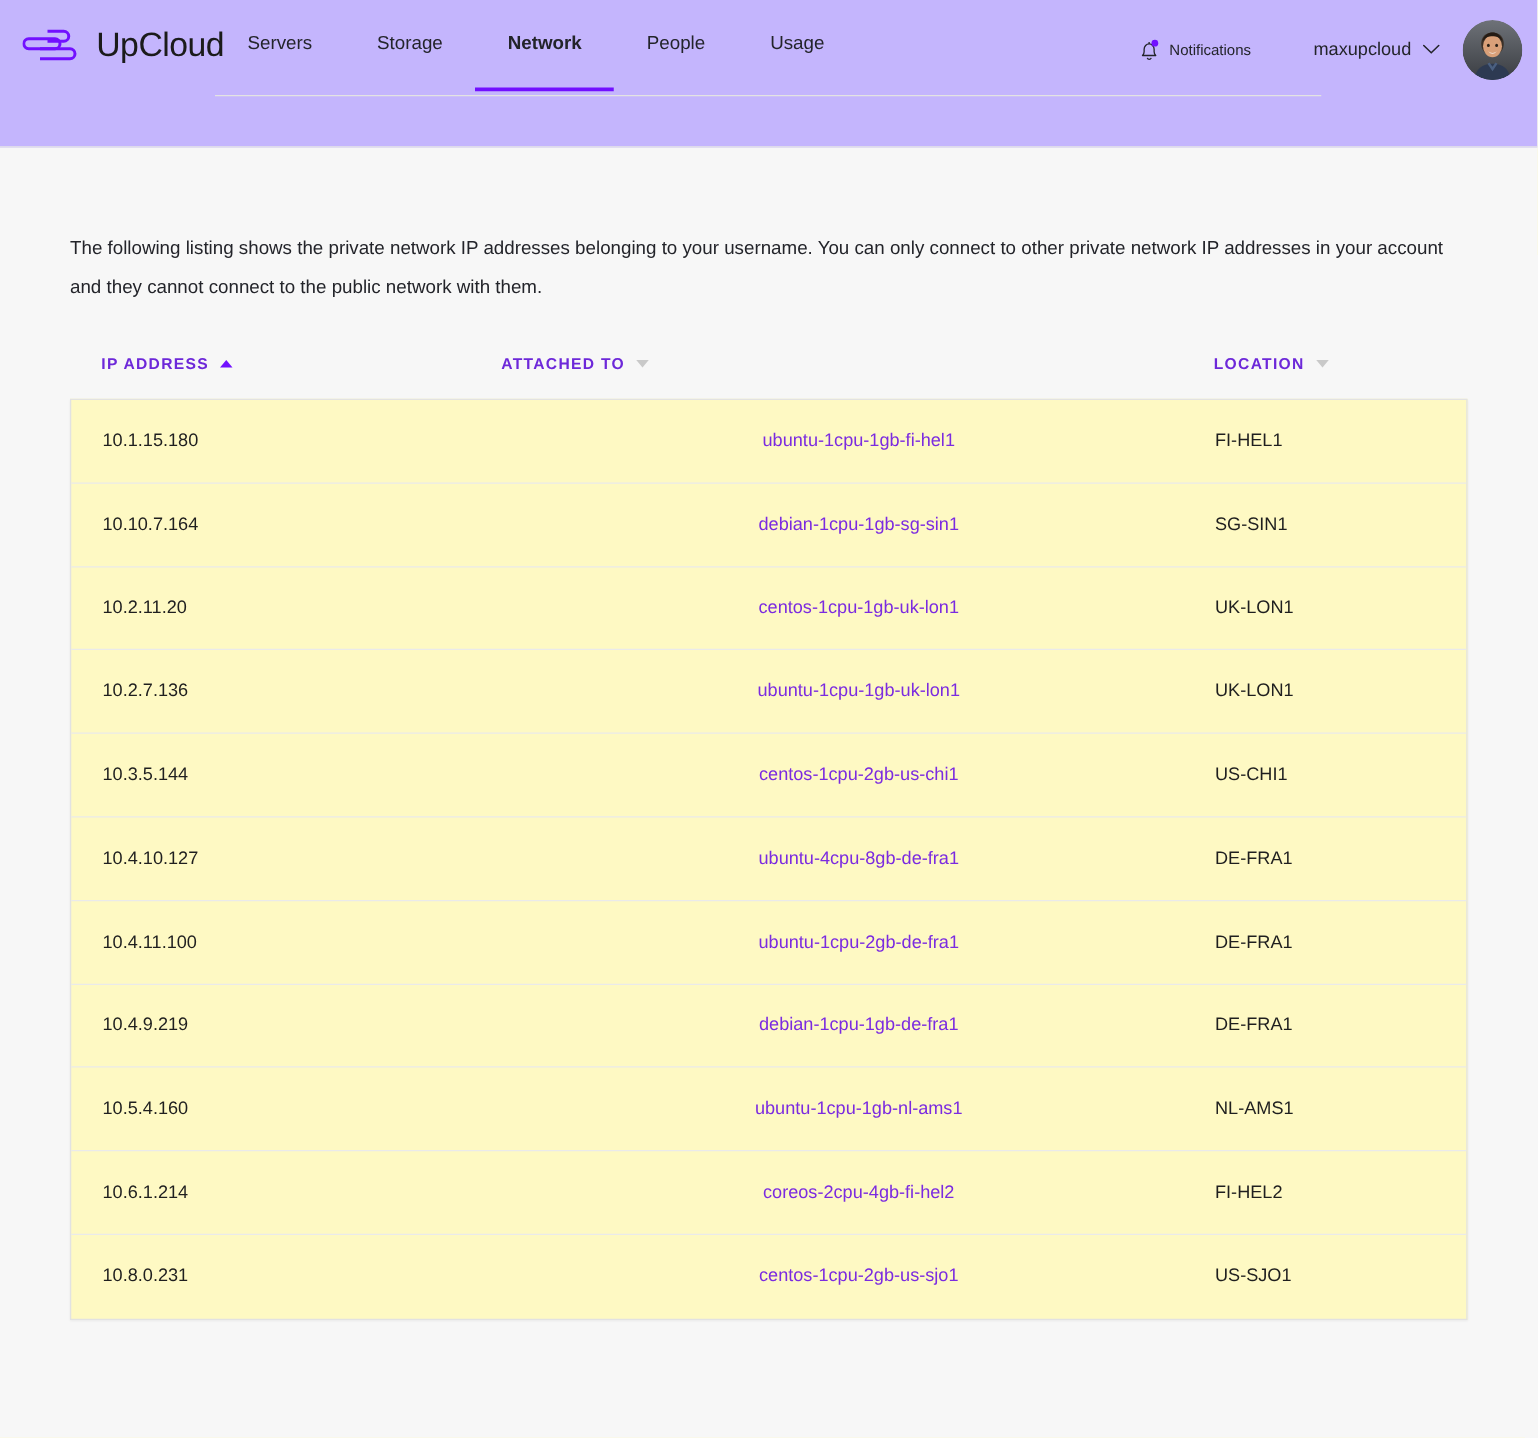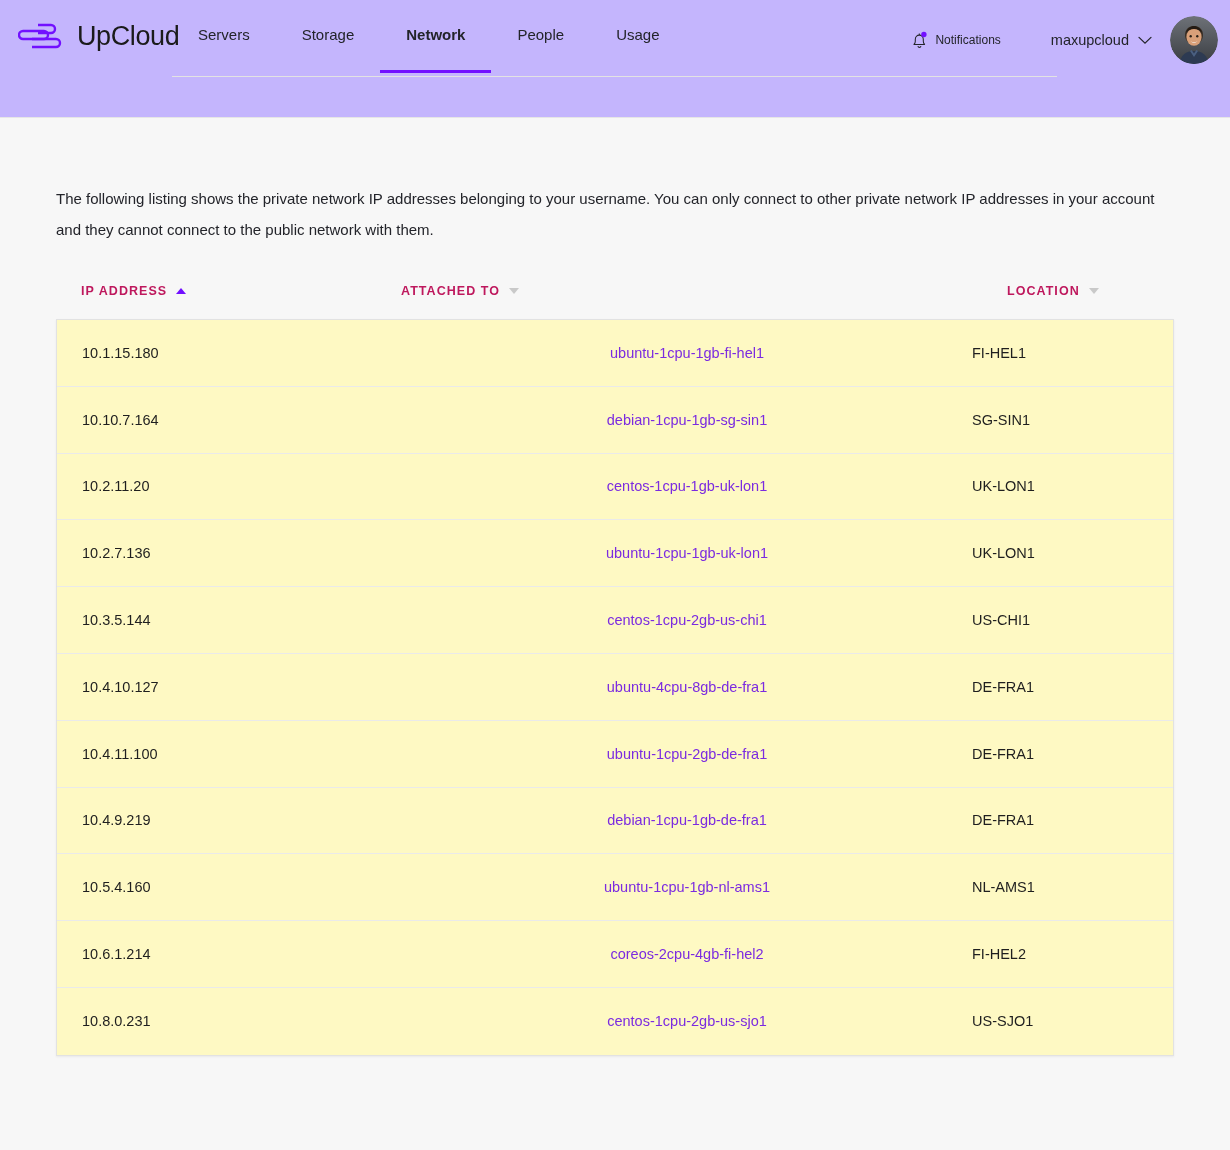--- a/index.html
+++ b/index.html
@@ -154,29 +154,29 @@
   .table-head {
     display: flex;
     align-items: center;
     height: 36px;
     padding: 0 0 0 0;
   }
   .th {
     font-size: 12.5px;
     font-weight: bold;
     letter-spacing: 1.05px;
-    color: #be185d;
+    color: #6d28d9;
     display: flex;
     align-items: center;
     gap: 9px;
     cursor: pointer;
   }
   .th.col-ip { width: 345px; padding-left: 25px; }
   .th.col-att { width: 570px; }
-  .th.col-loc { flex: 1; margin-left: 36px; }
+  .th.col-loc { flex: 1; }
 
   .tri-up {
     width: 0; height: 0;
     border-left: 5px solid transparent;
     border-right: 5px solid transparent;
     border-bottom: 6px solid #7210ff;
     display: block;
   }
   .tri-down {
     width: 0; height: 0;

